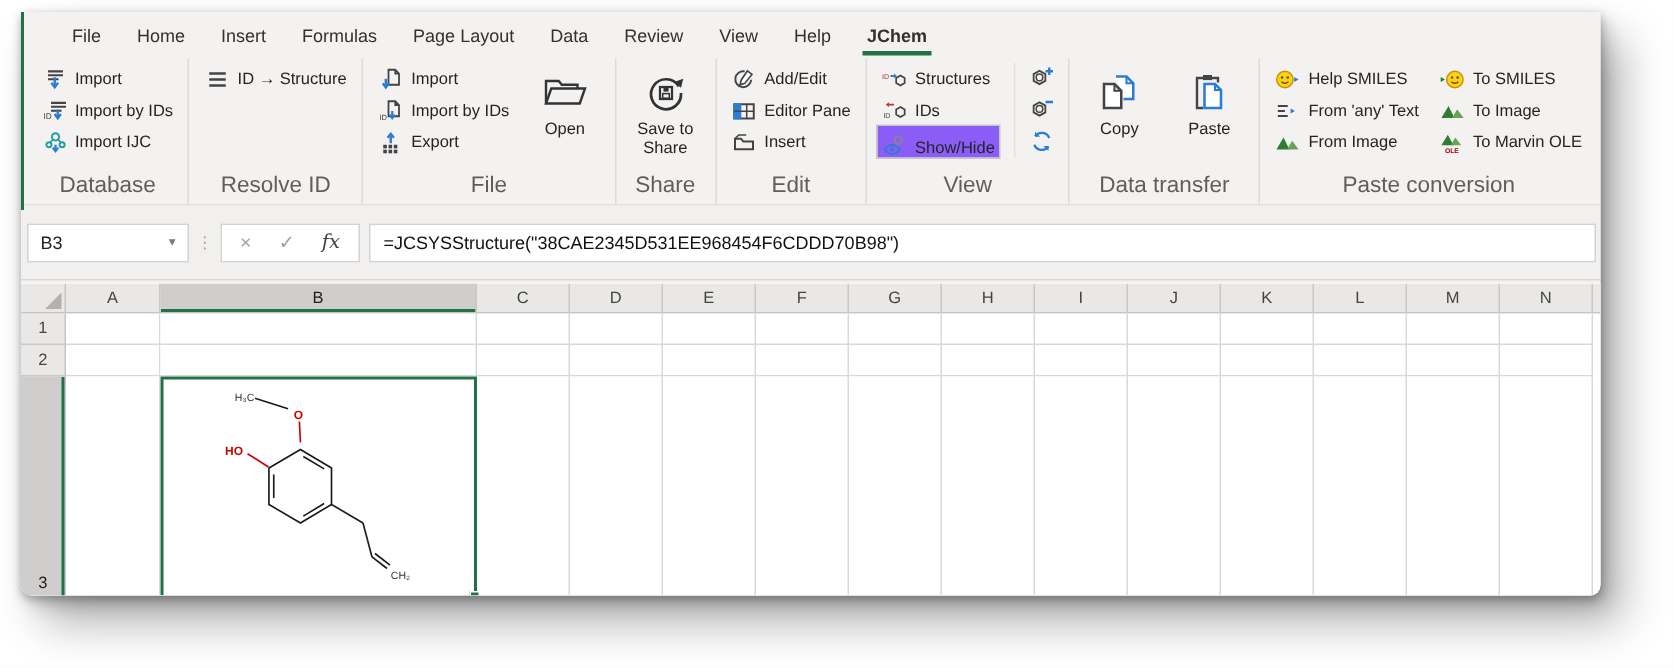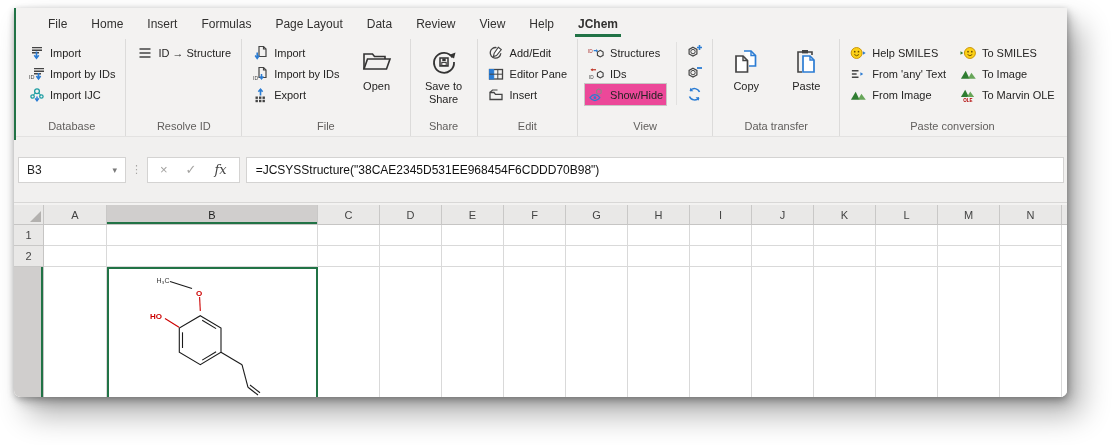--- a/index.html
+++ b/index.html
@@ -18,33 +18,33 @@
   .menu-item { display:flex; align-items:center; padding:0 12px; position:relative; cursor:default; }
   .menu-item.active { font-weight:bold; }
   .menu-item.active::after { content:""; position:absolute; left:9px; right:9px; bottom:2px;
     height:3px; background:#217346; }
 
   
   .ribbon { height:97px; display:flex; background:#f3f2f1; flex:none; padding-left:4px; }
   .rgroup { display:flex; flex-direction:column; border-right:1px solid #dcdbda; padding:3px 7px 0; }
   .rg-content { display:flex; gap:8px; }
   .rg-col { display:flex; flex-direction:column; }
-  .rg-title { margin-top:auto; text-align:center; font-size:11px; color:#605e5c; padding:2px 0 4px; }
+  .rg-title { margin-top:auto; text-align:center; font-size:15px; color:#605e5c; padding:2px 0 4px; }
   .ritem { display:flex; align-items:center; gap:5px; height:21px; padding:0 3px; font-size:11px;
     color:#252423; white-space:nowrap; cursor:default; }
-  .ritem.selected { background:#ec4899; outline:1px solid #c8c6c4; }
+  .ritem.selected { background:#8b5cf6; outline:1px solid #c8c6c4;align-items:flex-end; }
   .ricon { width:17px; height:16px; flex:none; display:inline-flex; align-items:center; justify-content:center; }
   .rbig { width:52px; display:flex; flex-direction:column; align-items:center; padding-top:4px;
     font-size:11px; line-height:1.2; text-align:center; color:#252423; cursor:default; }
   .rbig .bicon { height:32px; display:flex; align-items:center; justify-content:center; margin-bottom:2px; }
   .rtools { display:flex; flex-direction:column; border-left:1px solid #e2e1e0; padding-left:6px; margin-left:2px; }
   .rtool { height:21px; width:22px; display:flex; align-items:center; justify-content:center; cursor:default; }
 
   
-  .fbar { height:67px; background:#f1f0ef; border-top:1px solid #e3e2e1; border-bottom:1px solid #d8d7d6;
+  .fbar { height:51px; background:#f1f0ef; border-top:1px solid #e3e2e1; border-bottom:1px solid #d8d7d6;
     display:flex; align-items:center; padding:0 3px 0 4px; flex:none; }
   .namebox { width:108px; height:26px; background:#fff; border:1px solid #d4d3d2; display:flex;
     align-items:center; font-size:12px; color:#222; padding:0 8px; }
   .namebox .caret { margin-left:auto; color:#7a7a7a; font-size:9px; }
   .dots-sep { color:#a6a4a2; font-size:11px; padding:0 5px; letter-spacing:0; }
   .fbtns { background:#fff; border:1px solid #d4d3d2; height:26px; display:flex; align-items:center;
     padding:0 12px; gap:18px; }
   .fbtn { color:#a3a2a0; font-size:13px; cursor:default; }
   .fbtn.fx { color:#444; font-style:italic; font-family:"DejaVu Serif",serif; font-size:13px; }
   .ffield { flex:1; background:#fff; border:1px solid #d4d3d2; height:26px; margin-left:6px;

